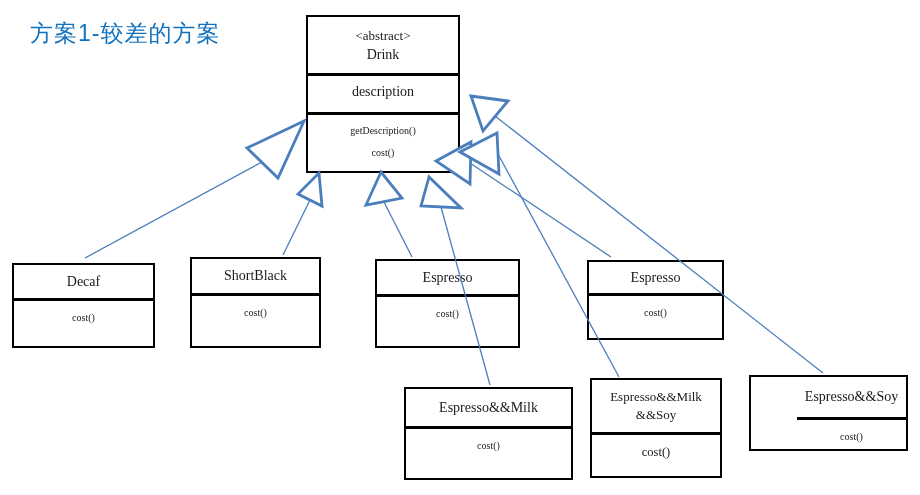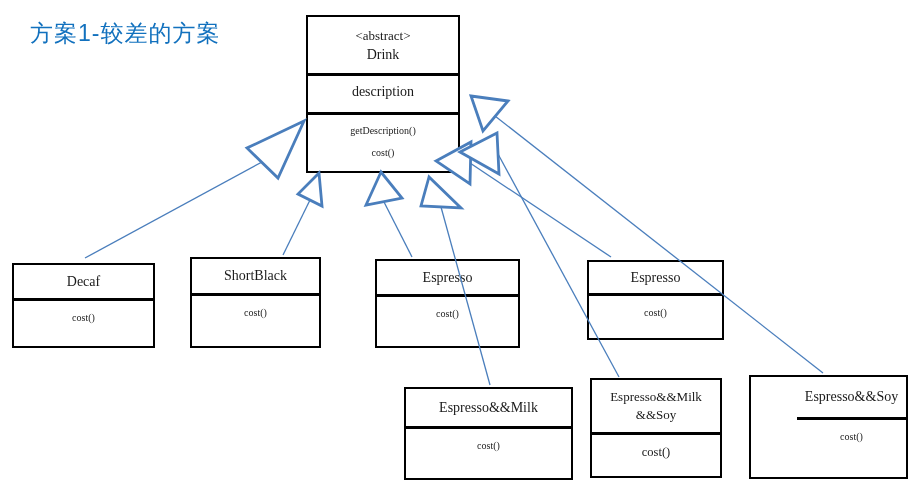--- a/index.html
+++ b/index.html
@@ -74,21 +74,21 @@
   </div>
 
   <div class="uml-box" style="left:590px;top:378px;width:132px;height:100px;">
     <div class="uml-title" style="height:52px;font-size:13px;">
       <span>Espresso&amp;&amp;Milk</span>
       <span>&amp;&amp;Soy</span>
     </div>
     <div class="uml-sec" style="font-size:12.5px;">cost()</div>
   </div>
 
-  <div class="uml-box" style="left:749px;top:375px;width:159px;height:104px;padding-left:46px;">
+  <div class="uml-box" style="left:749px;top:375px;width:159px;height:76px;padding-left:46px;">
     <div class="uml-title" style="height:40px;">Espresso&amp;&amp;Soy</div>
     <div class="uml-sec">cost()</div>
   </div>
 
   <svg class="connectors" id="connector-layer" width="920" height="495" viewBox="0 0 920 495">
       <line x1="85" y1="258" x2="262" y2="162" stroke="#4a7ebc" stroke-width="1.3"></line>
       <line x1="283" y1="255" x2="310" y2="200" stroke="#4a7ebc" stroke-width="1.3"></line>
       <line x1="412" y1="257" x2="384" y2="202" stroke="#4a7ebc" stroke-width="1.3"></line>
       <line x1="490" y1="385" x2="441" y2="207" stroke="#4a7ebc" stroke-width="1.3"></line>
       <line x1="611" y1="257" x2="470" y2="163" stroke="#4a7ebc" stroke-width="1.3"></line>

